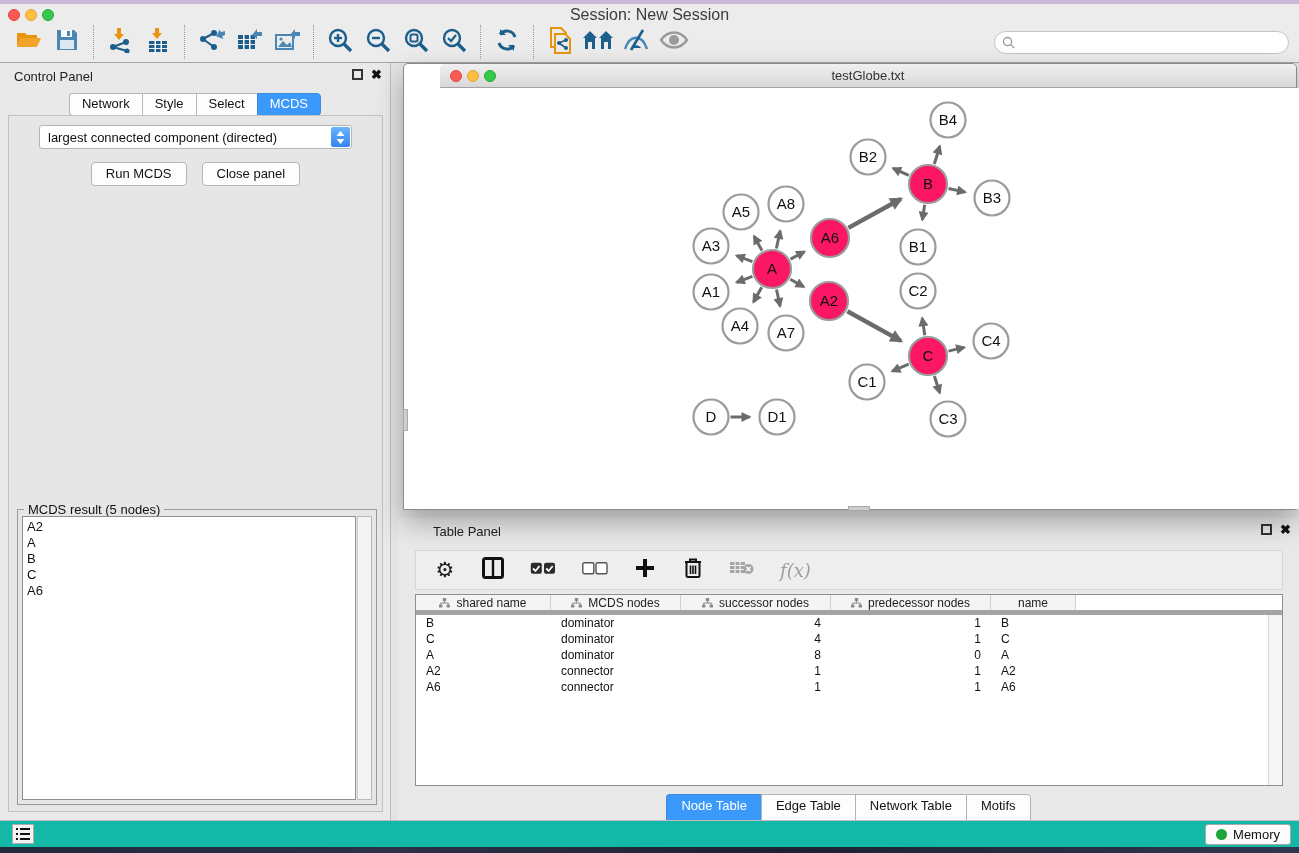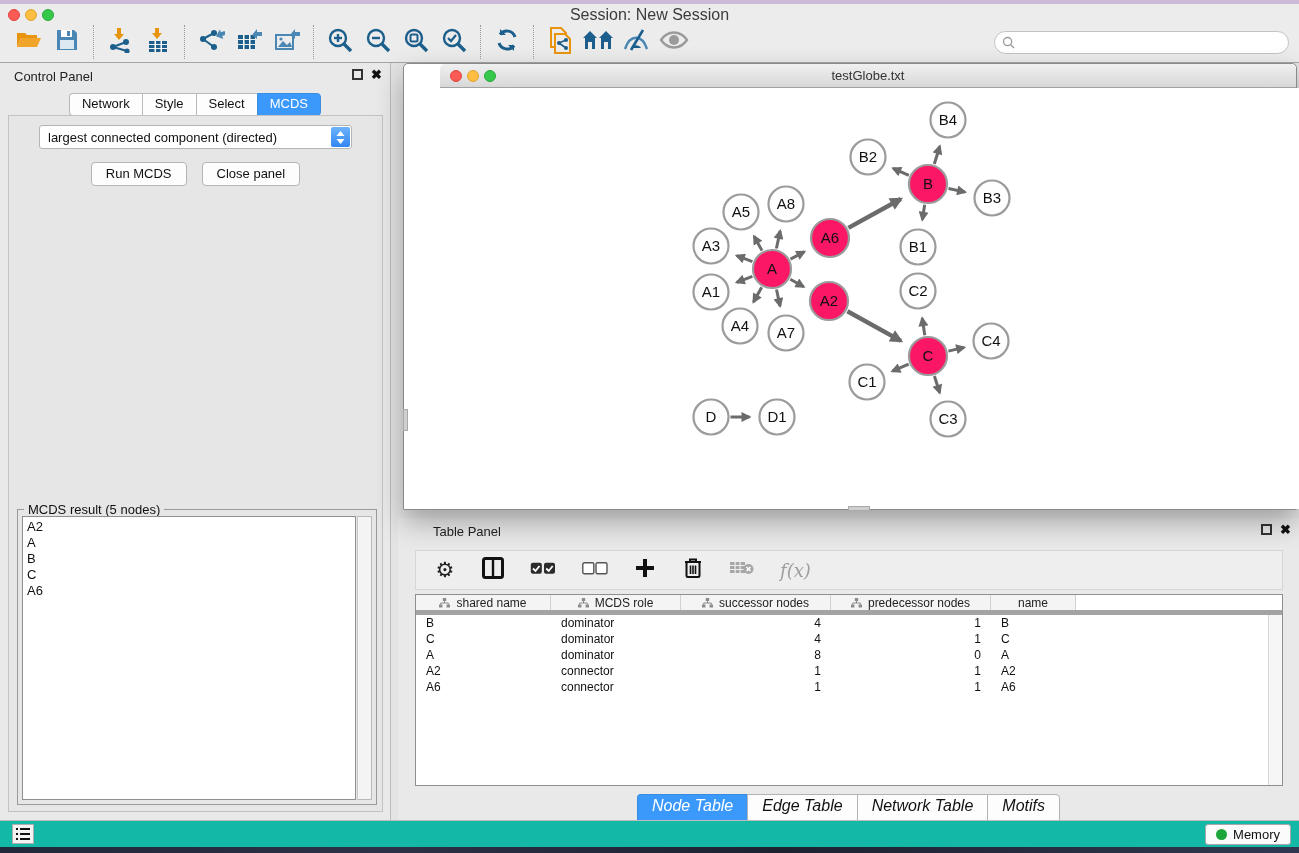--- a/index.html
+++ b/index.html
@@ -118,22 +118,22 @@
   .th-cell {
     background:#f4f4f4; border-right:1px solid #d0d0d0; font-size:12px; color:#222;
     display:flex; align-items:center; justify-content:center; gap:6px; position:relative;
   }
   .tp-row { display:flex; height:16px; font-size:12px; color:#111; }
   .td-cell { padding:1px 10px 0; white-space:nowrap; overflow:hidden; }
   .td-right { text-align:right; }
   .tp-vscroll { position:absolute; right:0; top:20px; bottom:0; width:14px; background:#f6f6f6; border-left:1px solid #d7d7d7; }
   .tp-tabs { position:absolute; left:0; right:0; top:276px; display:flex; justify-content:center; }
   .tp-tab {
-    font-size:16px; color:#111; background:#fdfdfd; border:1px solid #b2b2b2; border-right:none;
-    padding:3px 14px 12px; line-height:15px;font-style:italic;
+    font-size:13px; color:#111; background:#fdfdfd; border:1px solid #b2b2b2; border-right:none;
+    padding:3px 14px 12px; line-height:15px;
   }
   .tp-tab:first-child { border-radius:4px 0 0 4px; }
   .tp-tab:last-child { border-right:1px solid #b2b2b2; border-radius:0 4px 4px 0; }
   .tp-tab.active { background:#3b99fc; color:#fff; border-color:#3a8ce0; }
   
   .status-bar {
     position:absolute; left:0; top:820px; width:100%; height:27px; background:#14b8a6;
     border-top:1px solid #bdbdbd;
   }
   .sb-list-btn {
@@ -435,21 +435,21 @@
           </svg>
           <span>shared name</span>
         </div>
         <div class="th-cell" style="width: 130px;">
           <svg width="11" height="10" viewBox="0 0 11 10">
             <rect x="3.8" y="0" width="3.4" height="3" fill="#8b8b8b"></rect>
             <rect x="0" y="6.5" width="3.4" height="3" fill="#8b8b8b"></rect>
             <rect x="7.6" y="6.5" width="3.4" height="3" fill="#8b8b8b"></rect>
             <path d="M5.5 3 v2 M1.7 6.5 v-1.5 h7.6 v1.5" stroke="#8b8b8b" fill="none" stroke-width="1"></path>
           </svg>
-          <span>MCDS role</span>
+          <span>MCDS nodes</span>
         </div>
         <div class="th-cell" style="width: 150px;">
           <svg width="11" height="10" viewBox="0 0 11 10">
             <rect x="3.8" y="0" width="3.4" height="3" fill="#8b8b8b"></rect>
             <rect x="0" y="6.5" width="3.4" height="3" fill="#8b8b8b"></rect>
             <rect x="7.6" y="6.5" width="3.4" height="3" fill="#8b8b8b"></rect>
             <path d="M5.5 3 v2 M1.7 6.5 v-1.5 h7.6 v1.5" stroke="#8b8b8b" fill="none" stroke-width="1"></path>
           </svg>
           <span>successor nodes</span>
         </div>

